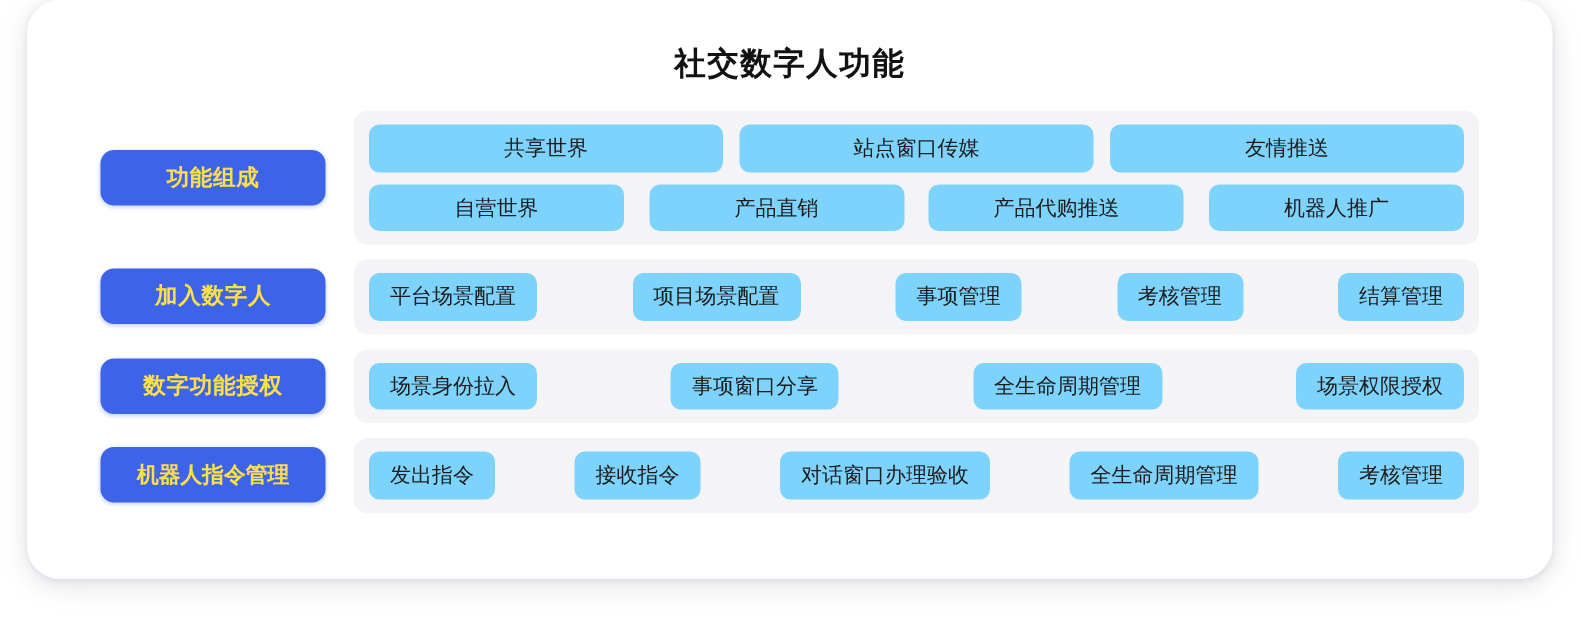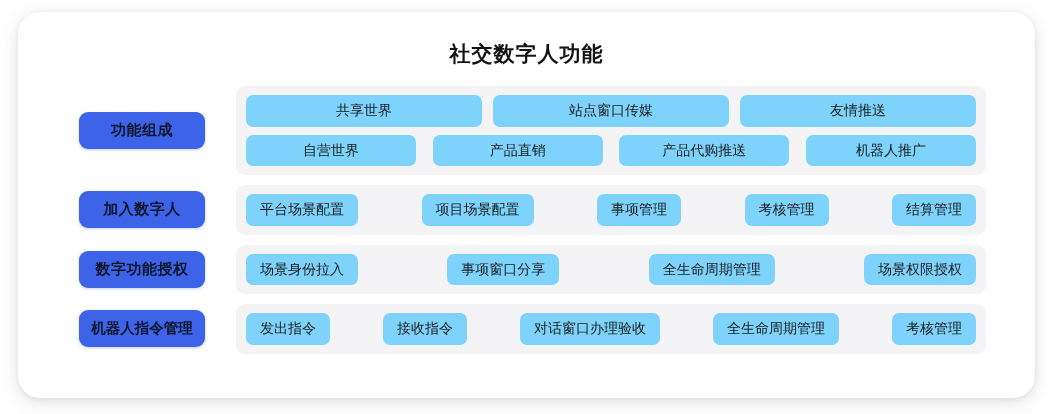--- a/index.html
+++ b/index.html
@@ -18,21 +18,21 @@
     position: relative;
     width: 1053px;
     height: 414px;
     box-sizing: border-box;
   }
 
   
   .card {
     position: absolute;
     left: 18px;
-    top: 12px;
+    top: 0;
     width: 1017px;
     height: 386px;
     background: #ffffff;
     border-radius: 22px;
     box-shadow: 0 4px 18px rgba(120,125,140,0.22),
                 0 1px 4px rgba(120,125,140,0.14);
     box-sizing: border-box;
   }
 
   .title {
@@ -65,24 +65,24 @@
   .row-label-cell {
     width: 152px;
     flex: 0 0 152px;
     display: flex;
     align-items: center;
     justify-content: center;
   }
 
   .row-label {
     display: block;
-    width: 126px;
+    width: 150px;
     box-sizing: border-box;
     background: #3d63e8;
-    color: #0f172a;
+    color: #fde047;
     font-size: 15px;
     font-weight: bold;
     text-align: center;
     padding: 9px 4px;
     border-radius: 9px;
     letter-spacing: 0.5px;
     box-shadow: 0 1px 3px rgba(61,99,232,0.30);
   }
   .row-label.wide-text { font-size: 14.5px; letter-spacing: 0px; }
 

